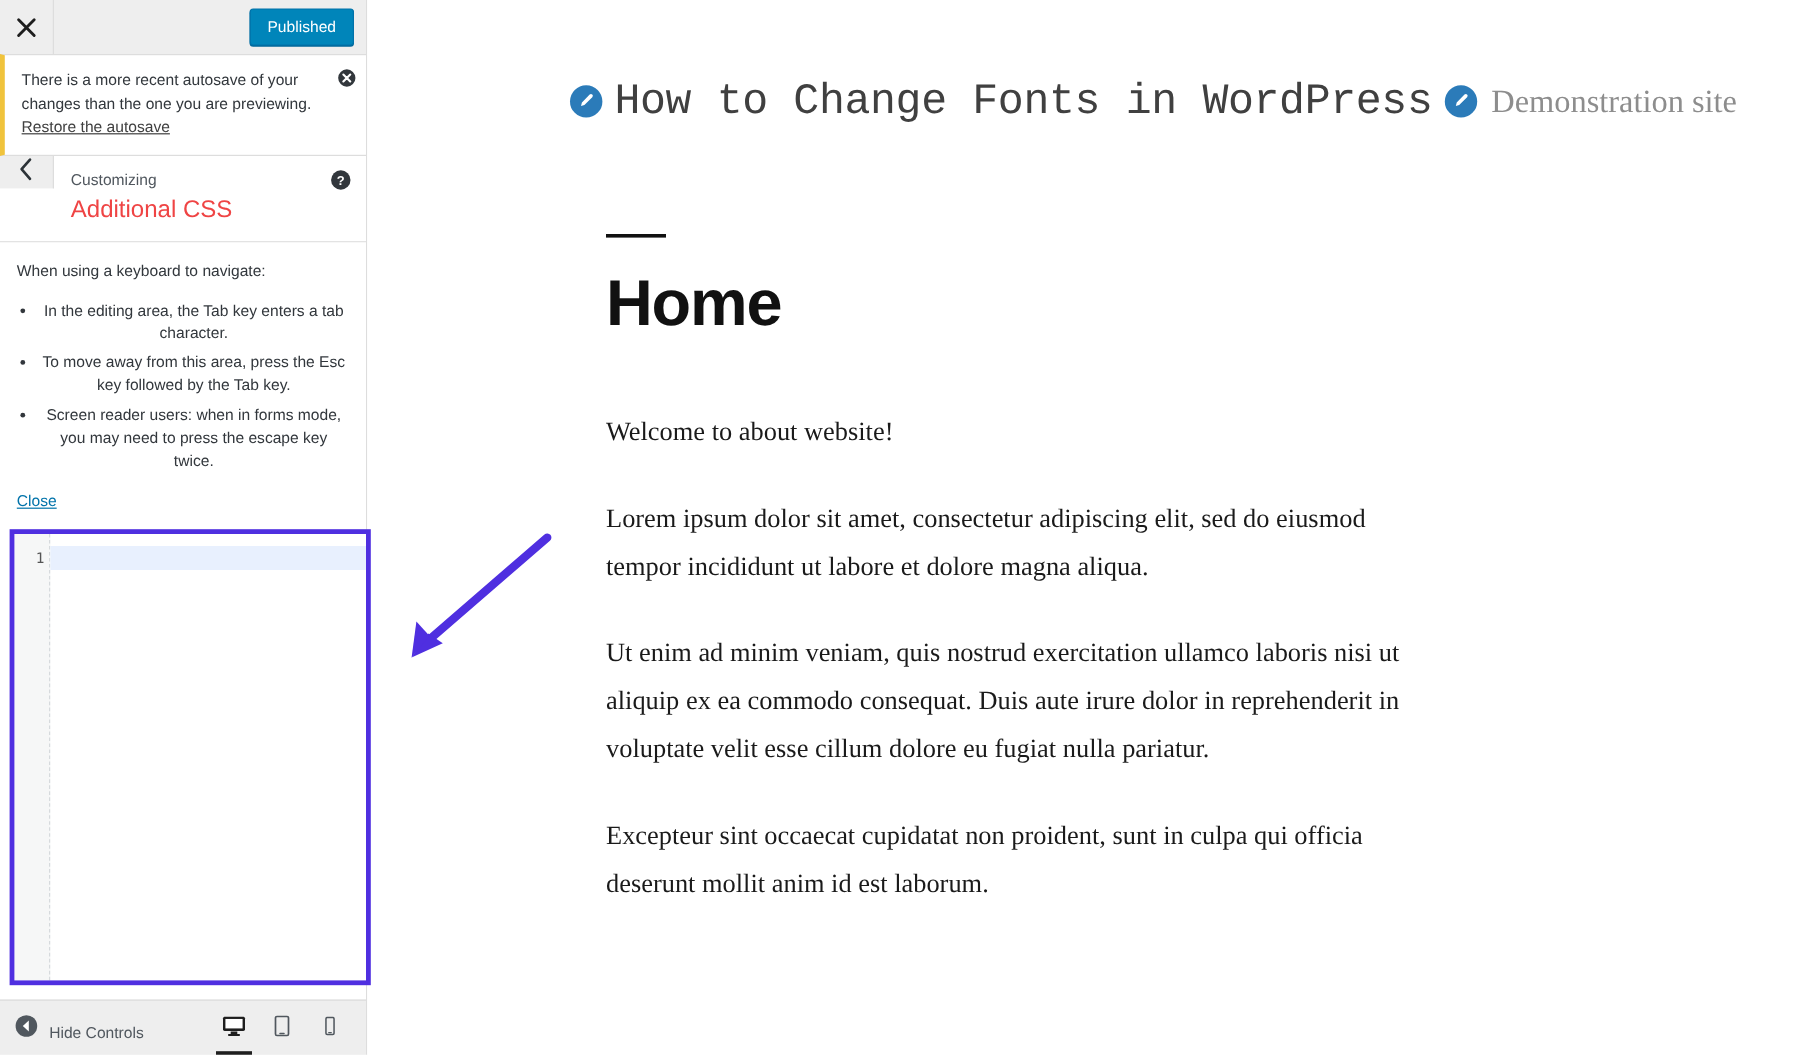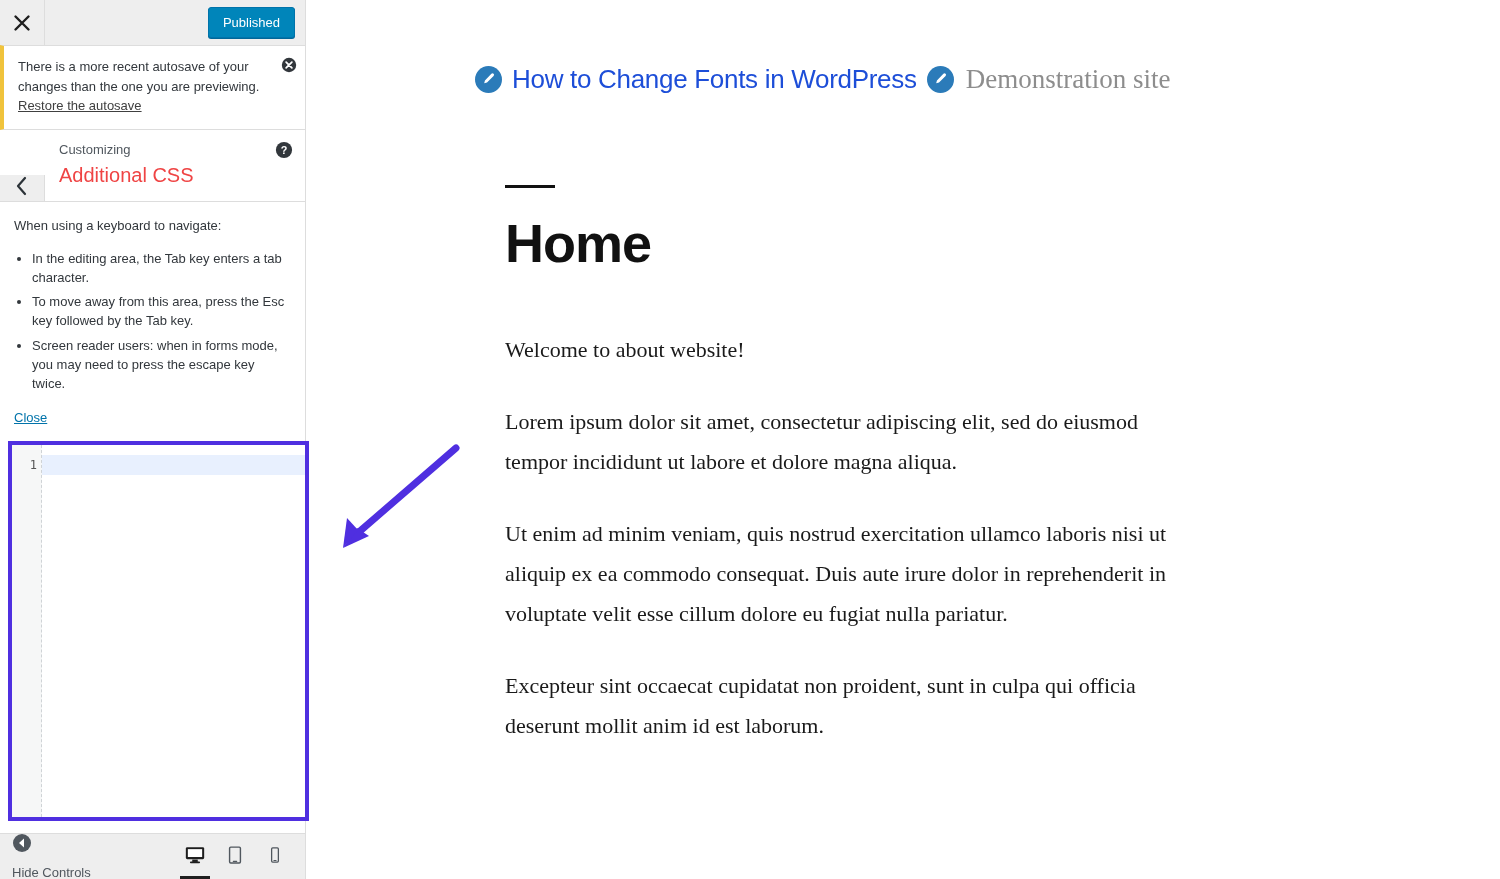--- a/index.html
+++ b/index.html
@@ -64,21 +64,21 @@
     color: #32373c;
   }
   .notice a { color: #404040; text-decoration: underline; }
   .notice-dismiss {
     position: absolute; right: 8px; top: 11px;
     width: 16px; height: 16px; cursor: pointer;
   }
 
   
   .panel-title-row {
-    display: flex; align-items: flex-end;
+    display: flex; align-items: flex-start;
     background: #ffffff;
     border-bottom: 1px solid #dddddd;
     min-height: 65px;
   }
   .panel-back {
     width: 45px;
     background: #eeeeee;
     border-right: 1px solid #dddddd;
     display: flex; align-items: center; justify-content: center;
     cursor: pointer;
@@ -104,21 +104,21 @@
   .control-body {
     background: #ffffff;
     padding: 14px 14px 8px 14px;
     font-size: 13px;
     color: #32373c;
     line-height: 1.5;
     flex: 0 0 auto;
   }
   .control-body p { margin: 0 0 14px 0; }
   .control-body ul { margin: 0 0 14px 0; padding-left: 18px; list-style: disc; }
-  .control-body li { margin: 0 0 6px 0; line-height: 1.45; }
+  .control-body li { margin: 0 0 6px 0; line-height: 1.45; text-align: center; }
   .control-body a { color: #0073aa; text-decoration: underline; }
   .ext-icon { display:inline-block; vertical-align:-2px; margin-left:2px; }
   .close-link-row { margin-top: 2px; }
   .close-link-row a { color: #0073aa; text-decoration: underline; font-size: 13px; }
 
   
   .editor-outer {
     flex: 1 1 auto;
     background: #ffffff;
     padding: 8px 0 0 8px;
@@ -165,23 +165,23 @@
 
   
   .cust-footer {
     flex: 0 0 46px; height: 46px;
     background: #eeeeee;
     border-top: 1px solid #dddddd;
     display: flex; align-items: center;
     position: relative;
   }
   .hide-controls {
-    display: flex; align-items: flex-start; gap: 9px;
+    display: flex; align-items: flex-end; gap: 9px;
     padding-left: 12px; cursor: pointer;
-    font-size: 13px; color: #50575e; flex-direction: column;
+    font-size: 13px; color: #50575e;
   }
   .devices {
     position: absolute; left: 175px; top: 0;
     height: 46px; display: flex; align-items: center;
   }
   .dev-btn {
     width: 40px; height: 46px;
     display: flex; align-items: center; justify-content: center;
     cursor: pointer; position: relative;
   }
@@ -204,23 +204,23 @@
     padding: 64px 0 0 169px;
   }
   .pencil-badge {
     width: 27px; height: 27px; border-radius: 50%;
     background: #2b7bb9;
     display: inline-flex; align-items: center; justify-content: center;
     flex: 0 0 27px;
     cursor: pointer;
   }
   .post-title {
-    font-family: Liberation Sans, sans-serif;
-    font-size: 26px;
-    color: #1d4ed8;
+    font-family: Liberation Mono, monospace;
+    font-size: 36px;
+    color: #404040;
     font-weight: 400;
     letter-spacing: -0.3px;
   }
   .site-name {
     font-family: "Liberation Serif", serif;
     font-size: 27px;
     color: #8d8d8d;
     font-weight: 400;
     margin-left: 2px;
   }

